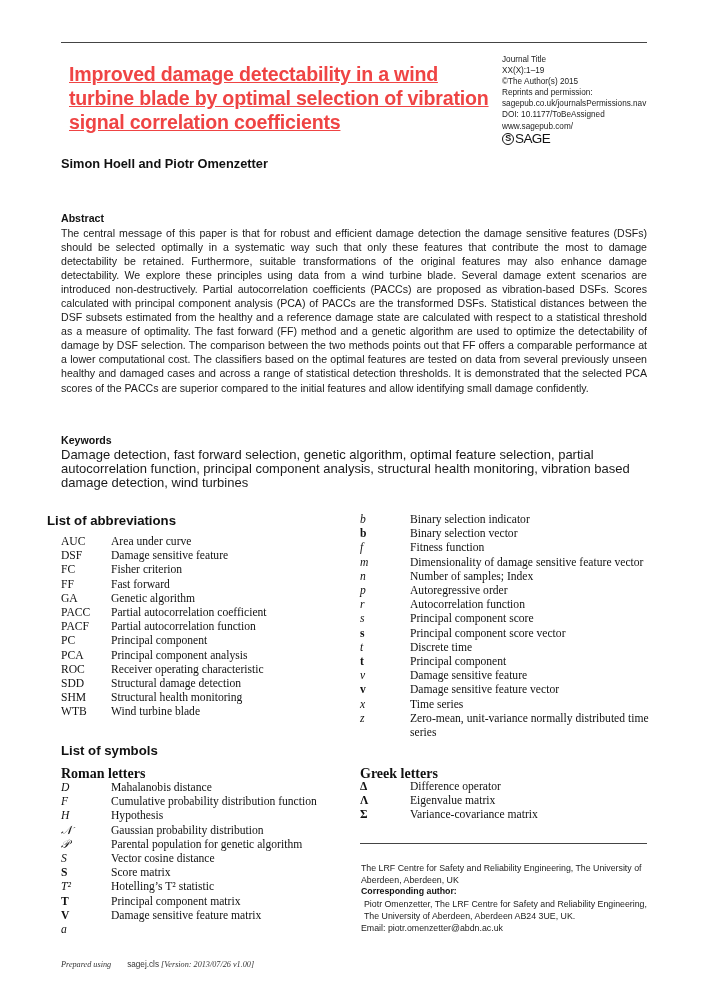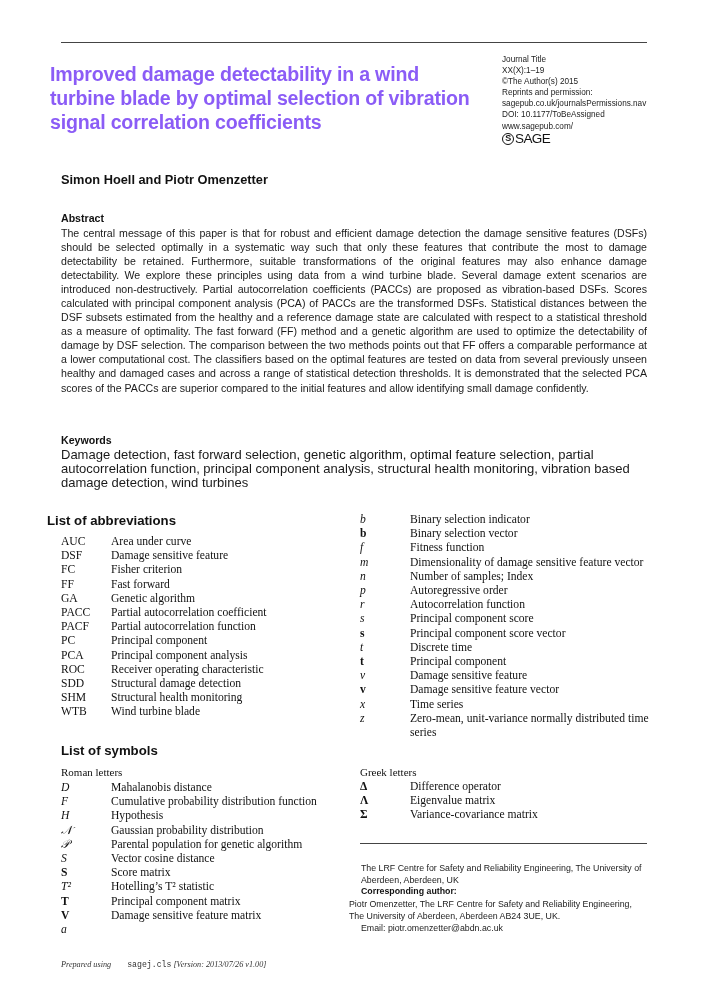--- a/index.html
+++ b/index.html
@@ -3,22 +3,22 @@
 <meta charset="utf-8">
 <style>
   html, body { margin: 0; padding: 0; background: #ffffff; }
   body { width: 707px; height: 1000px; position: relative; overflow: hidden; color: #111; }
   .sans { font-family: "Liberation Sans", sans-serif; }
   .serif { font-family: "Liberation Serif", "DejaVu Serif", serif; }
   .abs { position: absolute; }
 
   .top-rule { left: 61px; top: 42px; width: 586px; height: 0; border-top: 1.3px solid #444; }
 
-  .title { left: 50px; top: 62px; width: 420px; font-size: 19.6px; font-weight: bold; line-height: 24px; letter-spacing: -0.2px; color: #8b5cf6; }
-  .authors { left: 61px; top: 172px; font-size: 12.8px; font-weight: bold; color: #111; }
+  .title { left: 69px; top: 62px; width: 420px; font-size: 19.6px; font-weight: bold; line-height: 24px; letter-spacing: -0.2px; color: #ef4444; text-decoration: underline; }
+  .authors { left: 61px; top: 156px; font-size: 12.8px; font-weight: bold; color: #111; }
 
   .meta { left: 502px; top: 54px; width: 160px; font-size: 8.2px; line-height: 11.1px; color: #222; }
   .meta div { white-space: nowrap; }
   .sage-logo { margin-top: 1px; display: flex; align-items: center; font-size: 13.5px; letter-spacing: -0.6px; color: #111; }
   .sage-logo .s-circle { display: inline-flex; width: 12px; height: 12px; border: 1.4px solid #111; border-radius: 50%; align-items: center; justify-content: center; font-size: 9px; font-weight: bold; margin-right: 1px; box-sizing: border-box; }
 
   .abs-head { left: 61px; top: 212px; font-size: 10.6px; font-weight: bold; }
   .abs-body { left: 61px; top: 226px; width: 586px; font-size: 10.6px; line-height: 14.05px; text-align: justify; color: #1a1a1a; }
 
   .kw-head { left: 61px; top: 434px; font-size: 10.6px; font-weight: bold; }
@@ -31,35 +31,35 @@
   .list { font-size: 11.6px; line-height: 14.2px; color: #111; }
   .row { display: flex; }
   .row .k { width: 50px; flex: none; }
   .row .v { flex: 1; }
   .abbr-list { left: 61px; top: 535px; width: 290px; }
 
   .right-list { left: 360px; top: 513px; width: 300px; }
   .sym-k { font-style: italic; }
   .sym-k.bold { font-style: normal; font-weight: bold; }
 
-  .subhead { font-size: 11px; font-weight: normal; }
+  .subhead { font-size: 14px; font-weight: bold; }
   .roman-head { left: 61px; top: 766px; }
   .roman-list { left: 61px; top: 781px; width: 290px; }
   .greek-head { left: 360px; top: 766px; }
   .greek-list { left: 360px; top: 780px; width: 300px; }
 
   .aff-rule { left: 360px; top: 843px; width: 287px; height: 0; border-top: 1px solid #444; }
   .aff { left: 361px; top: 854px; width: 300px; font-size: 8.8px; line-height: 12.4px; color: #222; margin-top: 8px; }
   .corr-head { left: 361px; top: 886px; font-size: 8.8px; font-weight: bold; color: #111; }
-  .corr { left: 349px; top: 898px; width: 300px; font-size: 8.8px; line-height: 12.4px; color: #222; }
+  .corr { left: 364px; top: 898px; width: 300px; font-size: 8.8px; line-height: 12.4px; color: #222; }
   .email { left: 361px; top: 923px; font-size: 8.8px; color: #222; }
 
   .footer { left: 61px; top: 960px; font-size: 8.2px; color: #333; }
   .footer .it { font-family: "Liberation Serif", serif; font-style: italic; }
-  .footer .cls { font-family: Liberation Mono, monospace; padding-left: 14px; }
+  .footer .cls { font-family: Liberation Sans, sans-serif; padding-left: 14px; }
 </style>
 </head>
 <body>
 
 <div class="abs top-rule"></div>
 
 <div class="abs title sans">Improved damage detectability in a wind turbine blade by optimal selection of vibration signal correlation coefficients</div>
 <div class="abs authors sans">Simon Hoell and Piotr Omenzetter</div>
 
 <div class="abs meta sans">

